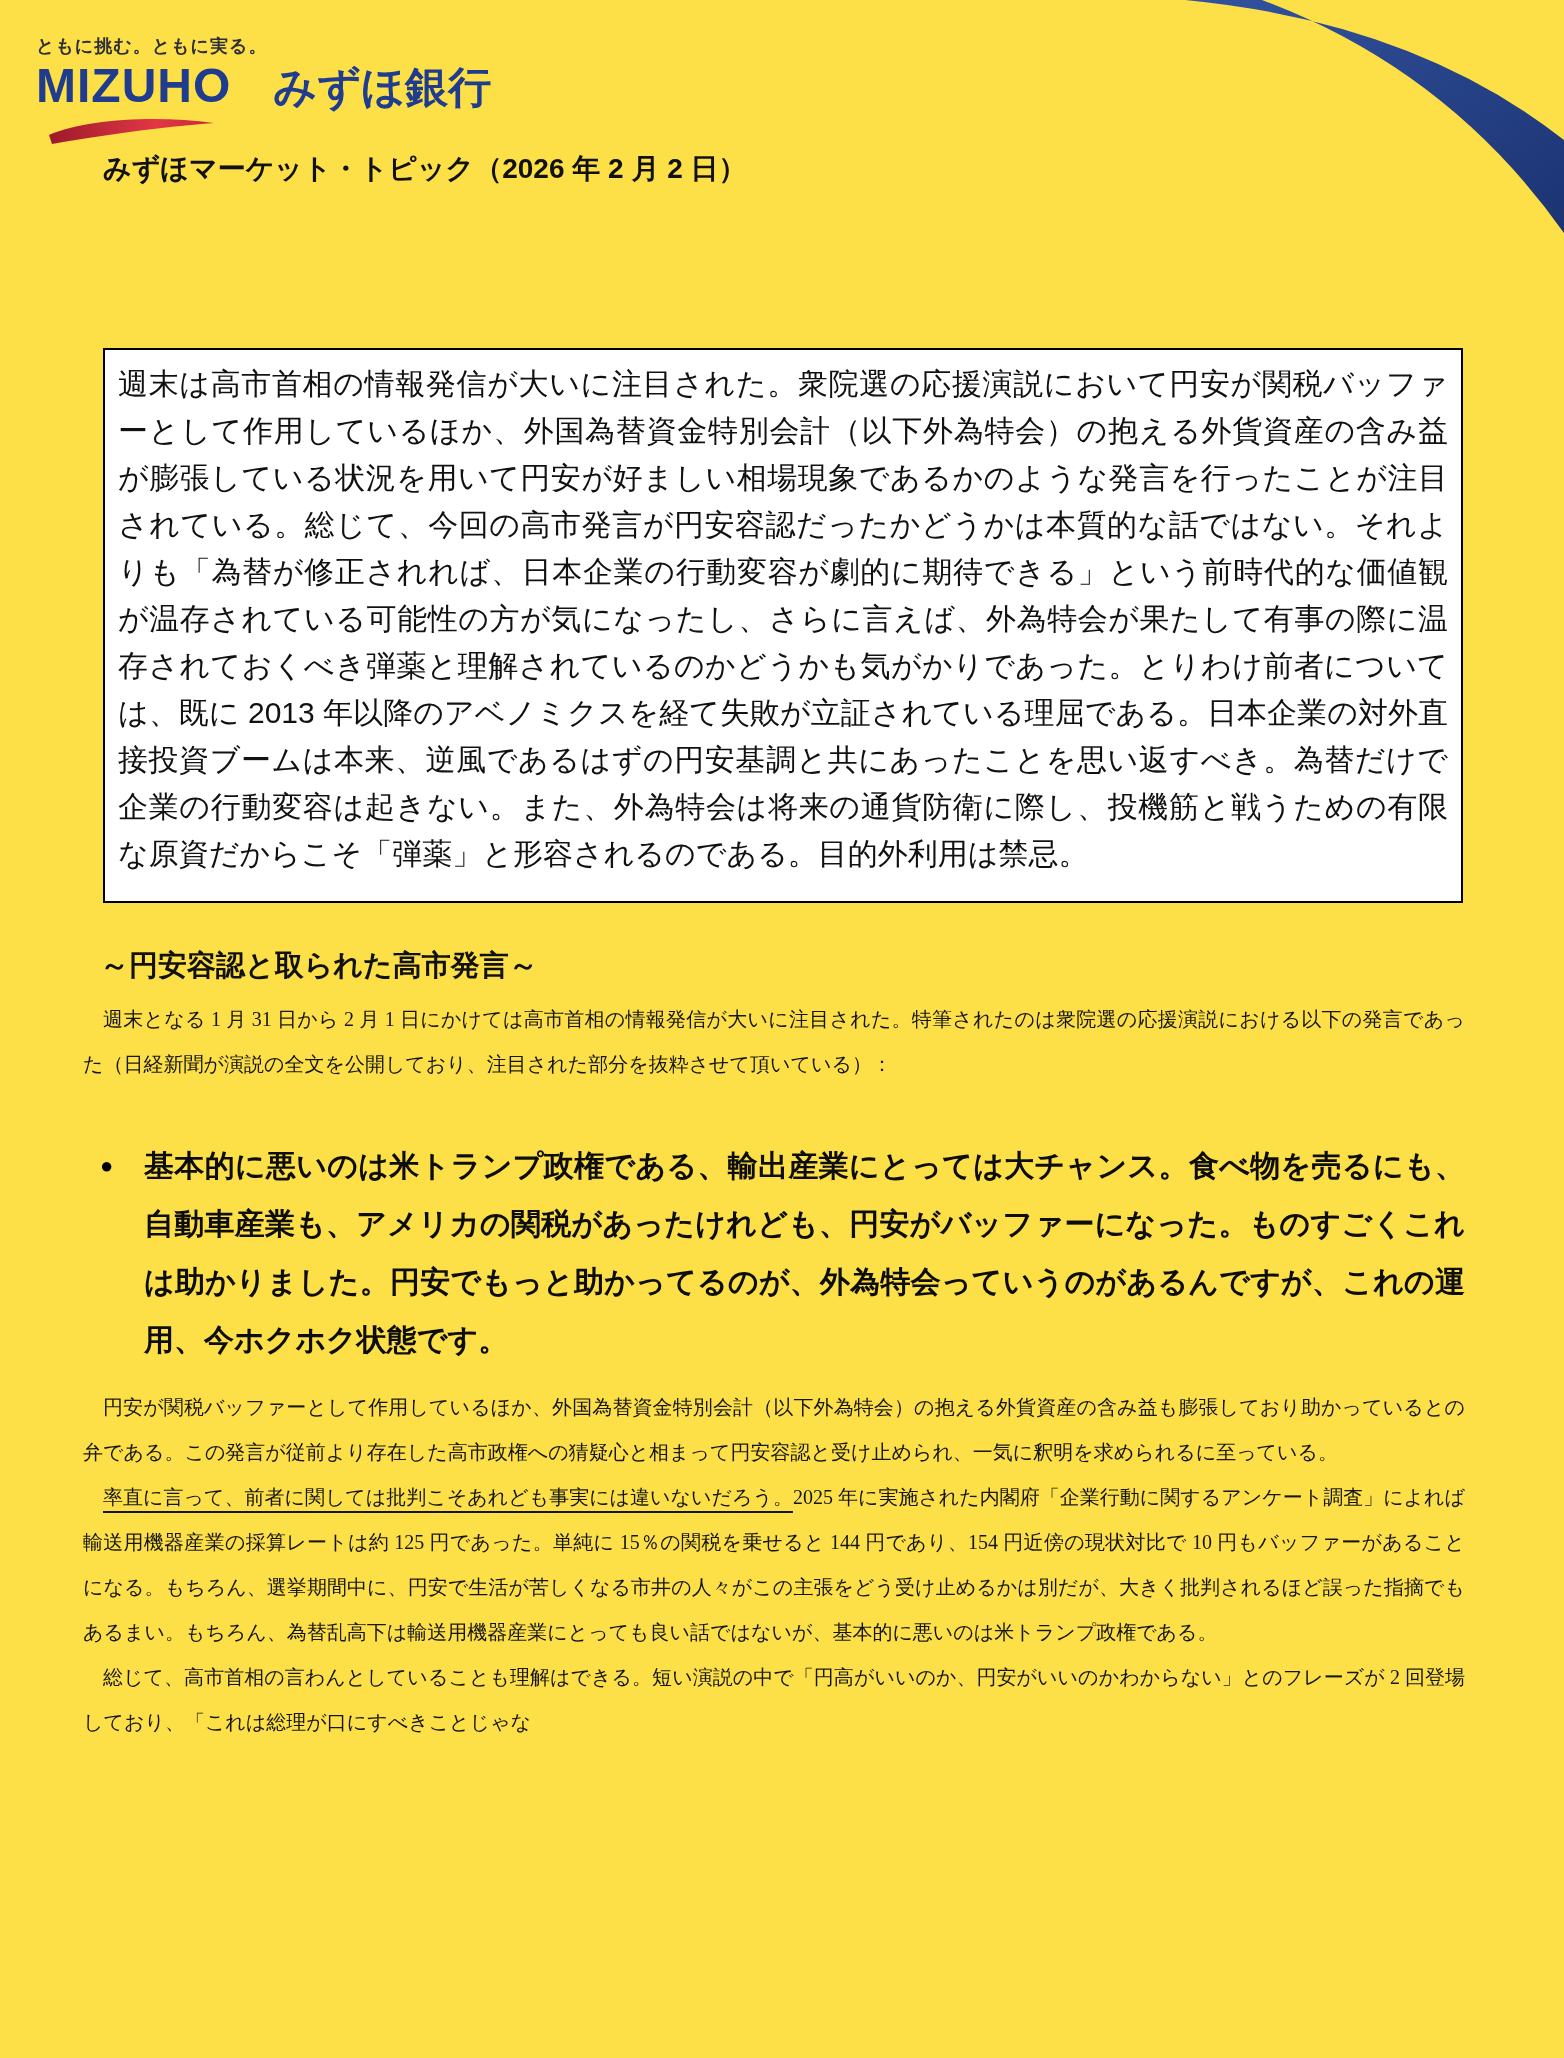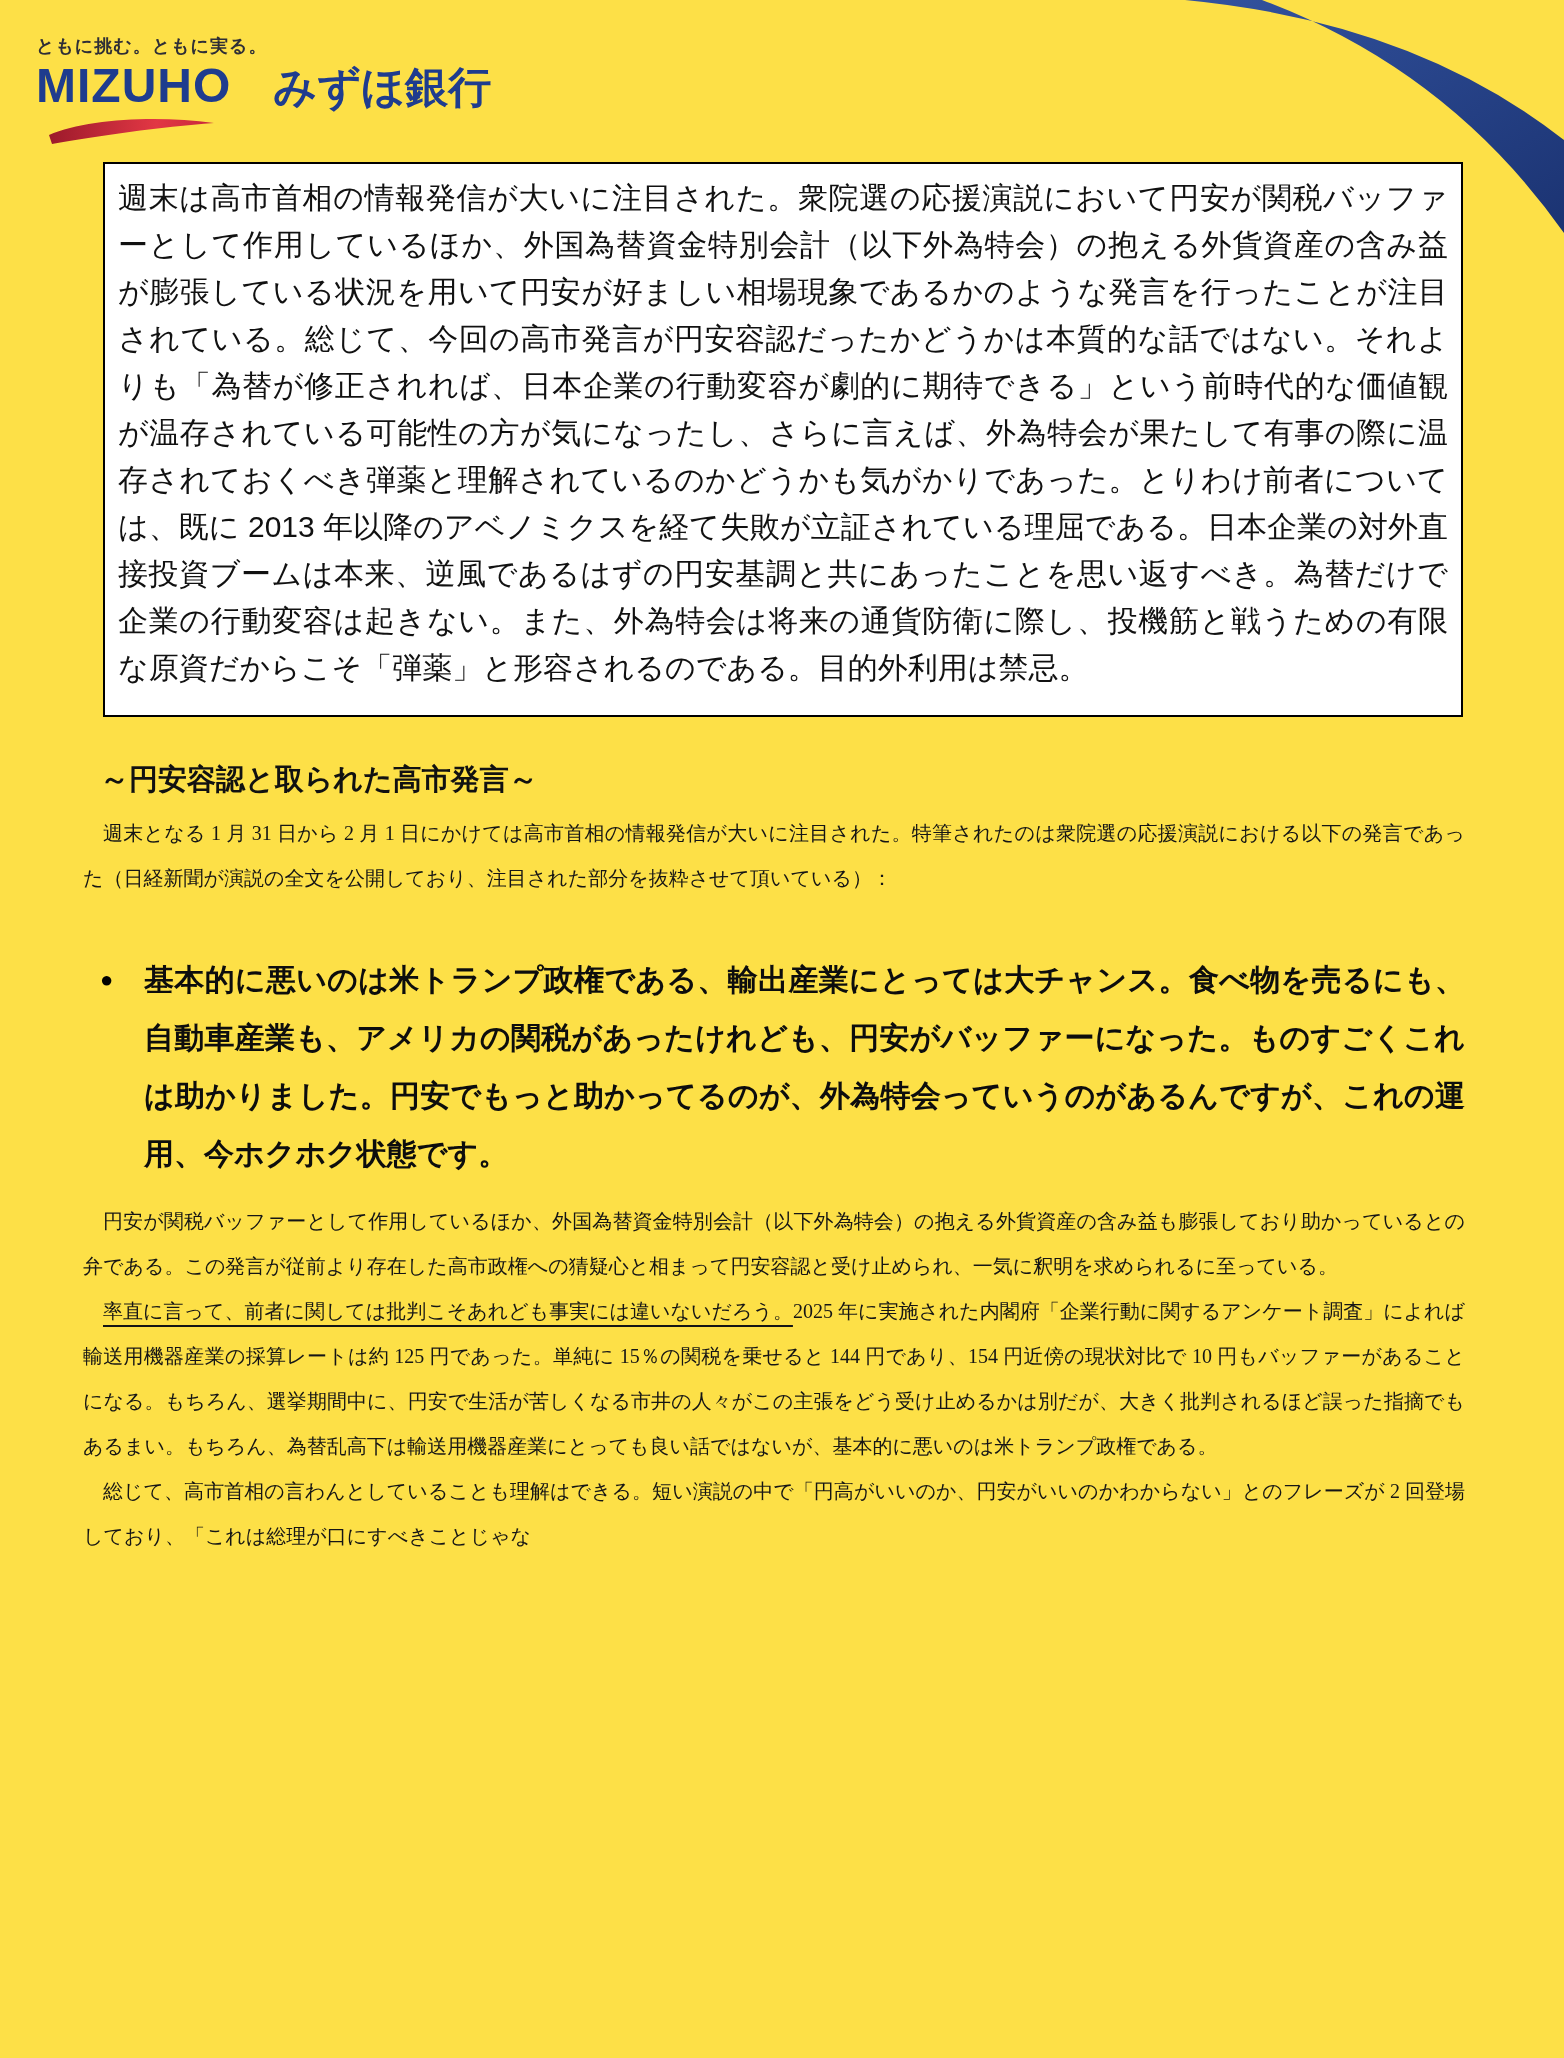--- a/index.html
+++ b/index.html
@@ -76,20 +76,21 @@
           <stop offset="0.65" stop-color="#e23744"></stop>
           <stop offset="1" stop-color="#c7273a"></stop>
         </linearGradient>
       </defs>
       <path d="M3,24 C40,8 110,4 168,12 C115,16 50,25 6,33 Z" fill="url(#swooshGrad)"></path>
     </svg>
   </header>
 
   <main class="content">
 
+    <h2 class="series-title">みずほマーケット・トピック（2026 年 2 月 2 日）</h2>
 
 
     <div class="summary-box">
       <p>週末は高市首相の情報発信が大いに注目された。衆院選の応援演説において円安が関税バッファーとして作用しているほか、外国為替資金特別会計（以下外為特会）の抱える外貨資産の含み益が膨張している状況を用いて円安が好ましい相場現象であるかのような発言を行ったことが注目されている。総じて、今回の高市発言が円安容認だったかどうかは本質的な話ではない。それよりも「為替が修正されれば、日本企業の行動変容が劇的に期待できる」という前時代的な価値観が温存されている可能性の方が気になったし、さらに言えば、外為特会が果たして有事の際に温存されておくべき弾薬と理解されているのかどうかも気がかりであった。とりわけ前者については、既に 2013 年以降のアベノミクスを経て失敗が立証されている理屈である。日本企業の対外直接投資ブームは本来、逆風であるはずの円安基調と共にあったことを思い返すべき。為替だけで企業の行動変容は起きない。また、外為特会は将来の通貨防衛に際し、投機筋と戦うための有限な原資だからこそ「弾薬」と形容されるのである。目的外利用は禁忌。</p>
     </div>
 
     <h3 class="section-heading">～円安容認と取られた高市発言～</h3>
 
     <p class="body-para para-intro">週末となる 1 月 31 日から 2 月 1 日にかけては高市首相の情報発信が大いに注目された。特筆されたのは衆院選の応援演説における以下の発言であった（日経新聞が演説の全文を公開しており、注目された部分を抜粋させて頂いている）：</p>
 

